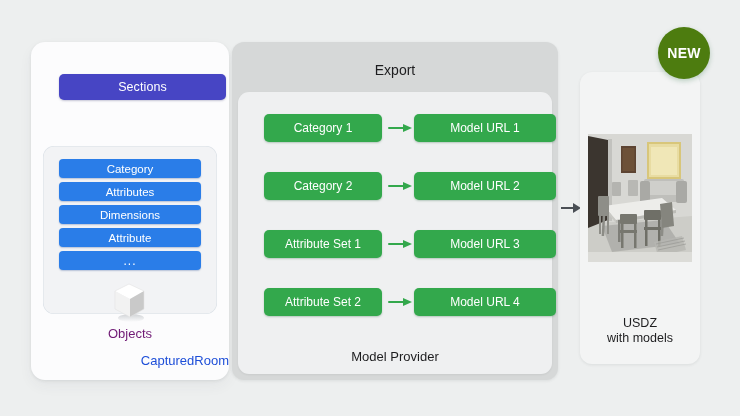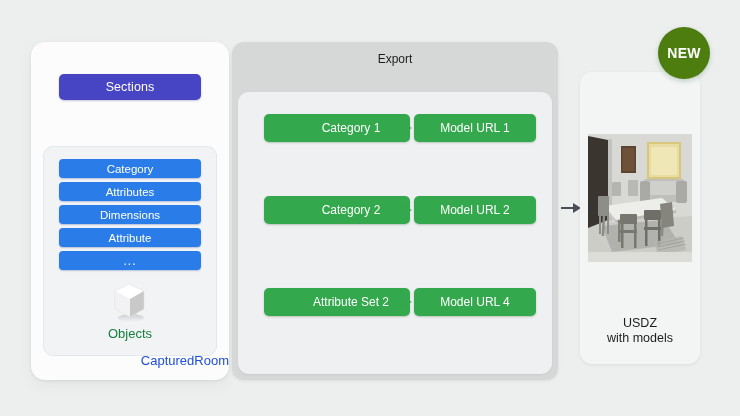--- a/index.html
+++ b/index.html
@@ -29,41 +29,41 @@
     top: 42px;
     width: 198px;
     height: 338px;
     background: #fcfcfd;
     border-radius: 14px;
     box-shadow: 0 1px 3px rgba(60,65,70,0.10), 0 6px 14px rgba(60,65,70,0.05);
   }
   .pill-purple {
     position: absolute;
     left: 28px;
-    width: 142px;
+    width: 167px;
     height: 26px;
     background: #4745c4;
     border-radius: 5px;
     color: #ffffff;
     font-size: 12.5px;
     display: flex;
     align-items: center;
     justify-content: center;
     box-shadow: 0 1px 2px rgba(40,40,100,0.25);
     letter-spacing: 0.1px;
   }
   .pill-purple.p1 { top: 32px; }
   .pill-purple.p2 { top: 69px; }
 
   .objects-card {
     position: absolute;
     left: 12px;
     top: 104px;
     width: 174px;
-    height: 210px;
+    height: 168px;
     background: #f2f3f5;
     border-radius: 11px;
     box-shadow: inset 0 0 0 0.5px rgba(170,185,200,0.35);
   }
   .pill-blue {
     position: absolute;
     left: 16px;
     width: 142px;
     height: 19px;
     background: #2a7de8;
@@ -91,21 +91,21 @@
     justify-content: center;
   }
   .cube-wrap svg { display: block; }
 
   .objects-label {
     position: absolute;
     left: 0; right: 0;
     top: 180px;
     text-align: center;
     font-size: 13px;
-    color: #15803d;
+    color: #701a75;
   }
 
   .panel-caption {
     position: absolute;
     left: 0; right: 0;
     bottom: 12px;
     text-align: right;
     font-size: 13px;
     color: #1d4ed8;
   }
@@ -117,23 +117,23 @@
     top: 42px;
     width: 326px;
     height: 338px;
     background: #d6d8d8;
     border-radius: 12px;
     box-shadow: 0 1px 3px rgba(60,65,70,0.10);
   }
   .export-title {
     position: absolute;
     left: 0; right: 0;
-    top: 10px;
+    top: 20px;
     text-align: center;
-    font-size: 12px;
+    font-size: 14px;
     color: #1d1d1f;
   }
   .provider-panel {
     position: absolute;
     left: 6px;
     top: 50px;
     width: 314px;
     height: 282px;
     background: #eff0f1;
     border-radius: 11px;
@@ -147,38 +147,38 @@
     font-size: 13px;
     color: #1d1d1f;
   }
 
   .map-row {
     position: absolute;
     left: 0; right: 0;
     height: 28px;
   }
   .map-row.r1 { top: 22px; }
-  .map-row.r2 { top: 80px; margin-top: 24px; }
+  .map-row.r2 { top: 80px; }
   .map-row.r3 { top: 138px; }
   .map-row.r4 { top: 196px; }
 
   .chip-green {
     position: absolute;
     height: 28px;
     background: #33a84c;
     border-radius: 5px;
     color: #ffffff;
     font-size: 12px;
     display: flex;
     align-items: center;
     justify-content: center;
     box-shadow: 0 1px 2px rgba(30,90,50,0.28);
   }
-  .chip-src { left: 26px; width: 118px; padding-left: 28px; }
-  .chip-dst { left: 176px; width: 122px; }
+  .chip-src { left: 26px; width: 118px; }
+  .chip-dst { left: 176px; width: 142px; }
 
   .arrow {
     position: absolute;
     left: 150px;
     top: 13px;
     width: 24px;
     height: 2px;
   }
   .arrow .shaft {
     position: absolute;
@@ -343,34 +343,47 @@
         </div>
         <div class="arrow">
           <span class="shaft"></span>
             <span class="head"></span>
         </div>
         <div class="chip-green chip-dst">
           <span>Model URL 2</span>
         </div>
       </div>
 
+      <div class="map-row r3">
+        <div class="chip-green chip-src">
+          <span>Attribute Set 1</span>
+        </div>
+        <div class="arrow">
+          <span class="shaft"></span>
+            <span class="head"></span>
+        </div>
+        <div class="chip-green chip-dst">
+          <span>Model URL 3</span>
+        </div>
+      </div>
 
       <div class="map-row r4">
         <div class="chip-green chip-src">
           <span>Attribute Set 2</span>
         </div>
         <div class="arrow">
           <span class="shaft"></span>
             <span class="head"></span>
         </div>
         <div class="chip-green chip-dst">
           <span>Model URL 4</span>
         </div>
       </div>
 
+      <div class="provider-caption">Model Provider</div>
     </div>
   </div>
 
   <div class="big-arrow">
     <span class="shaft"></span>
       <span class="head"></span>
   </div>
 
   <div class="usdz-panel">
 

